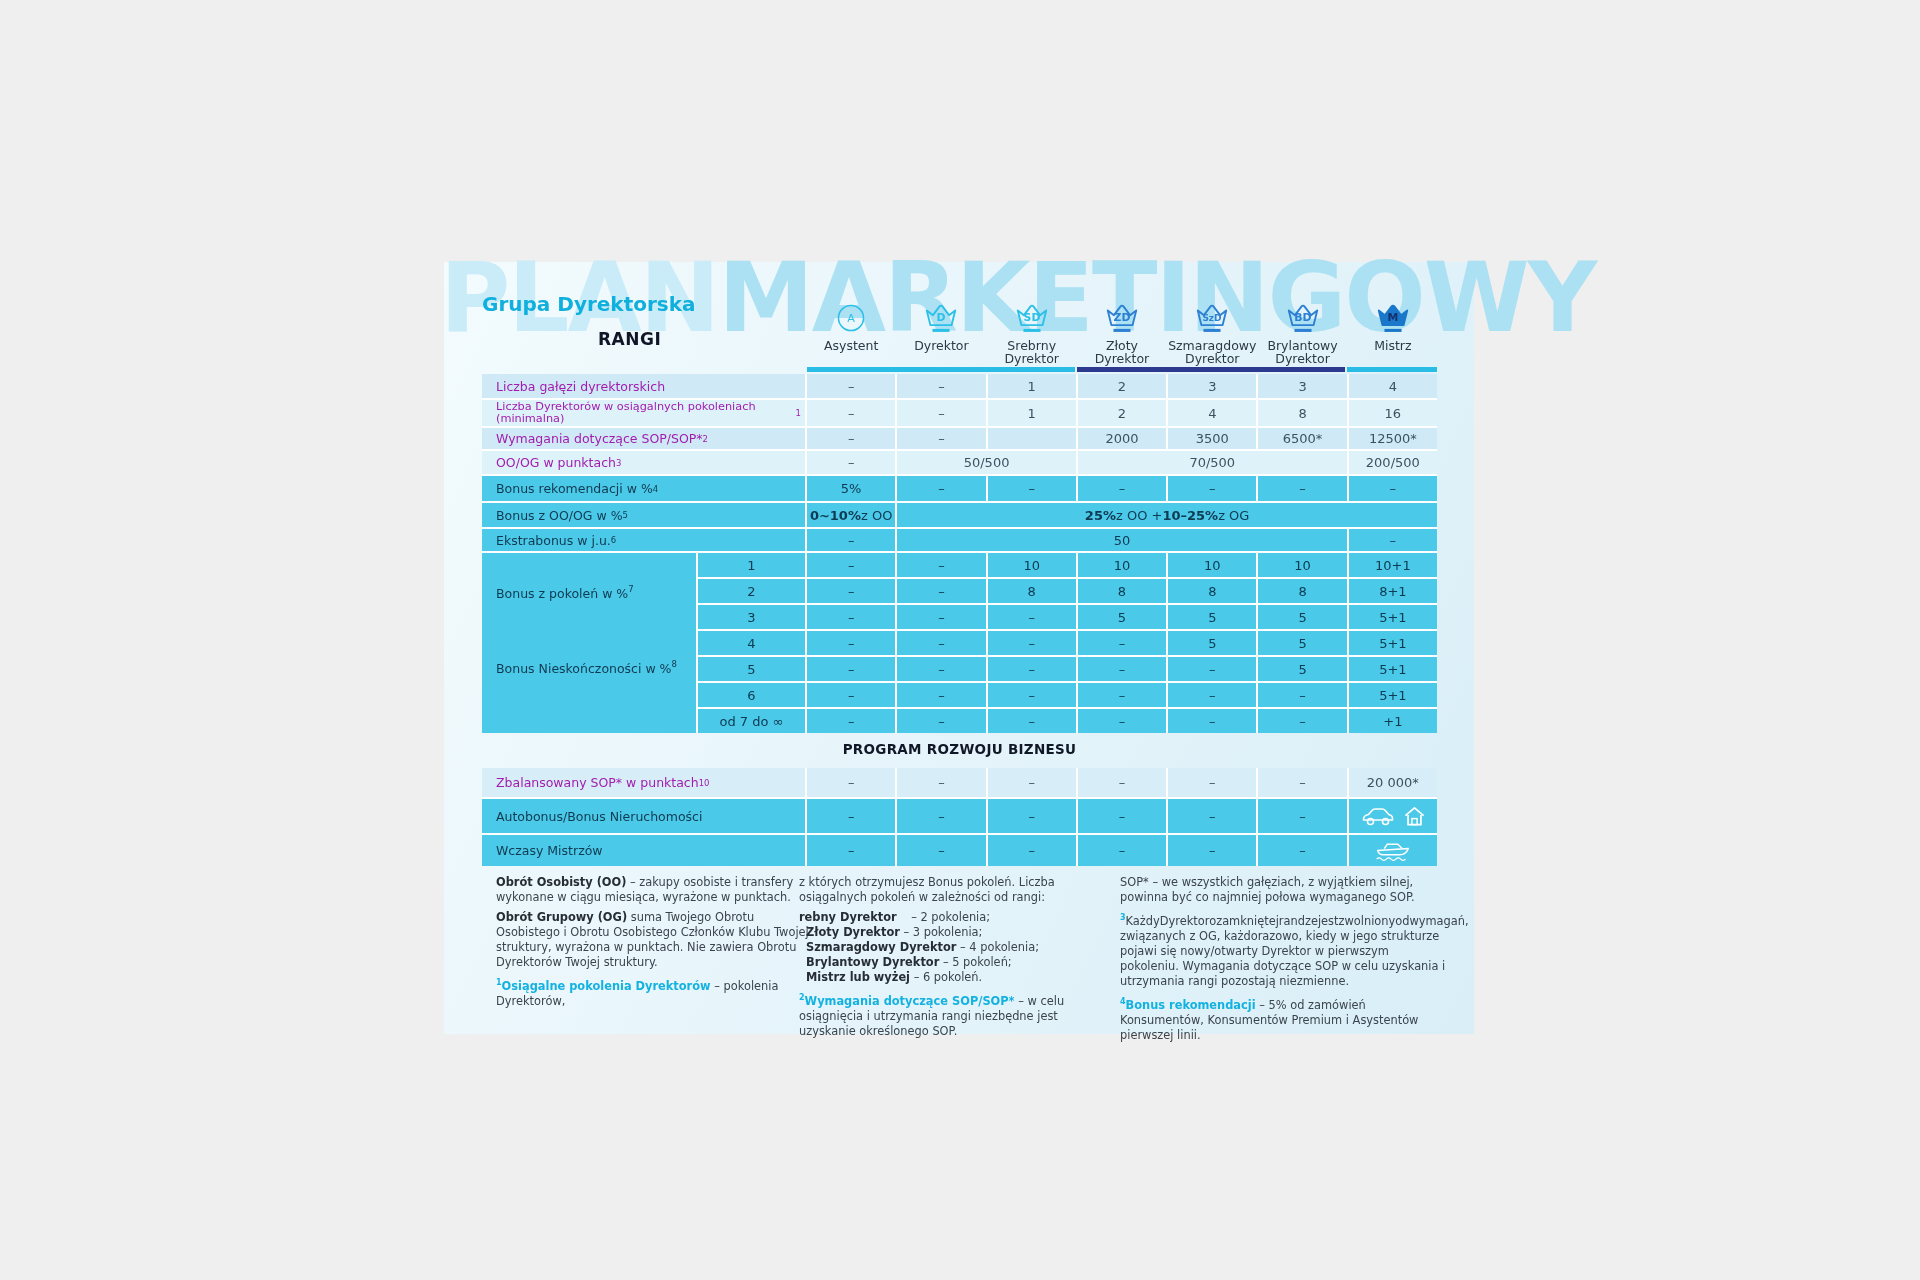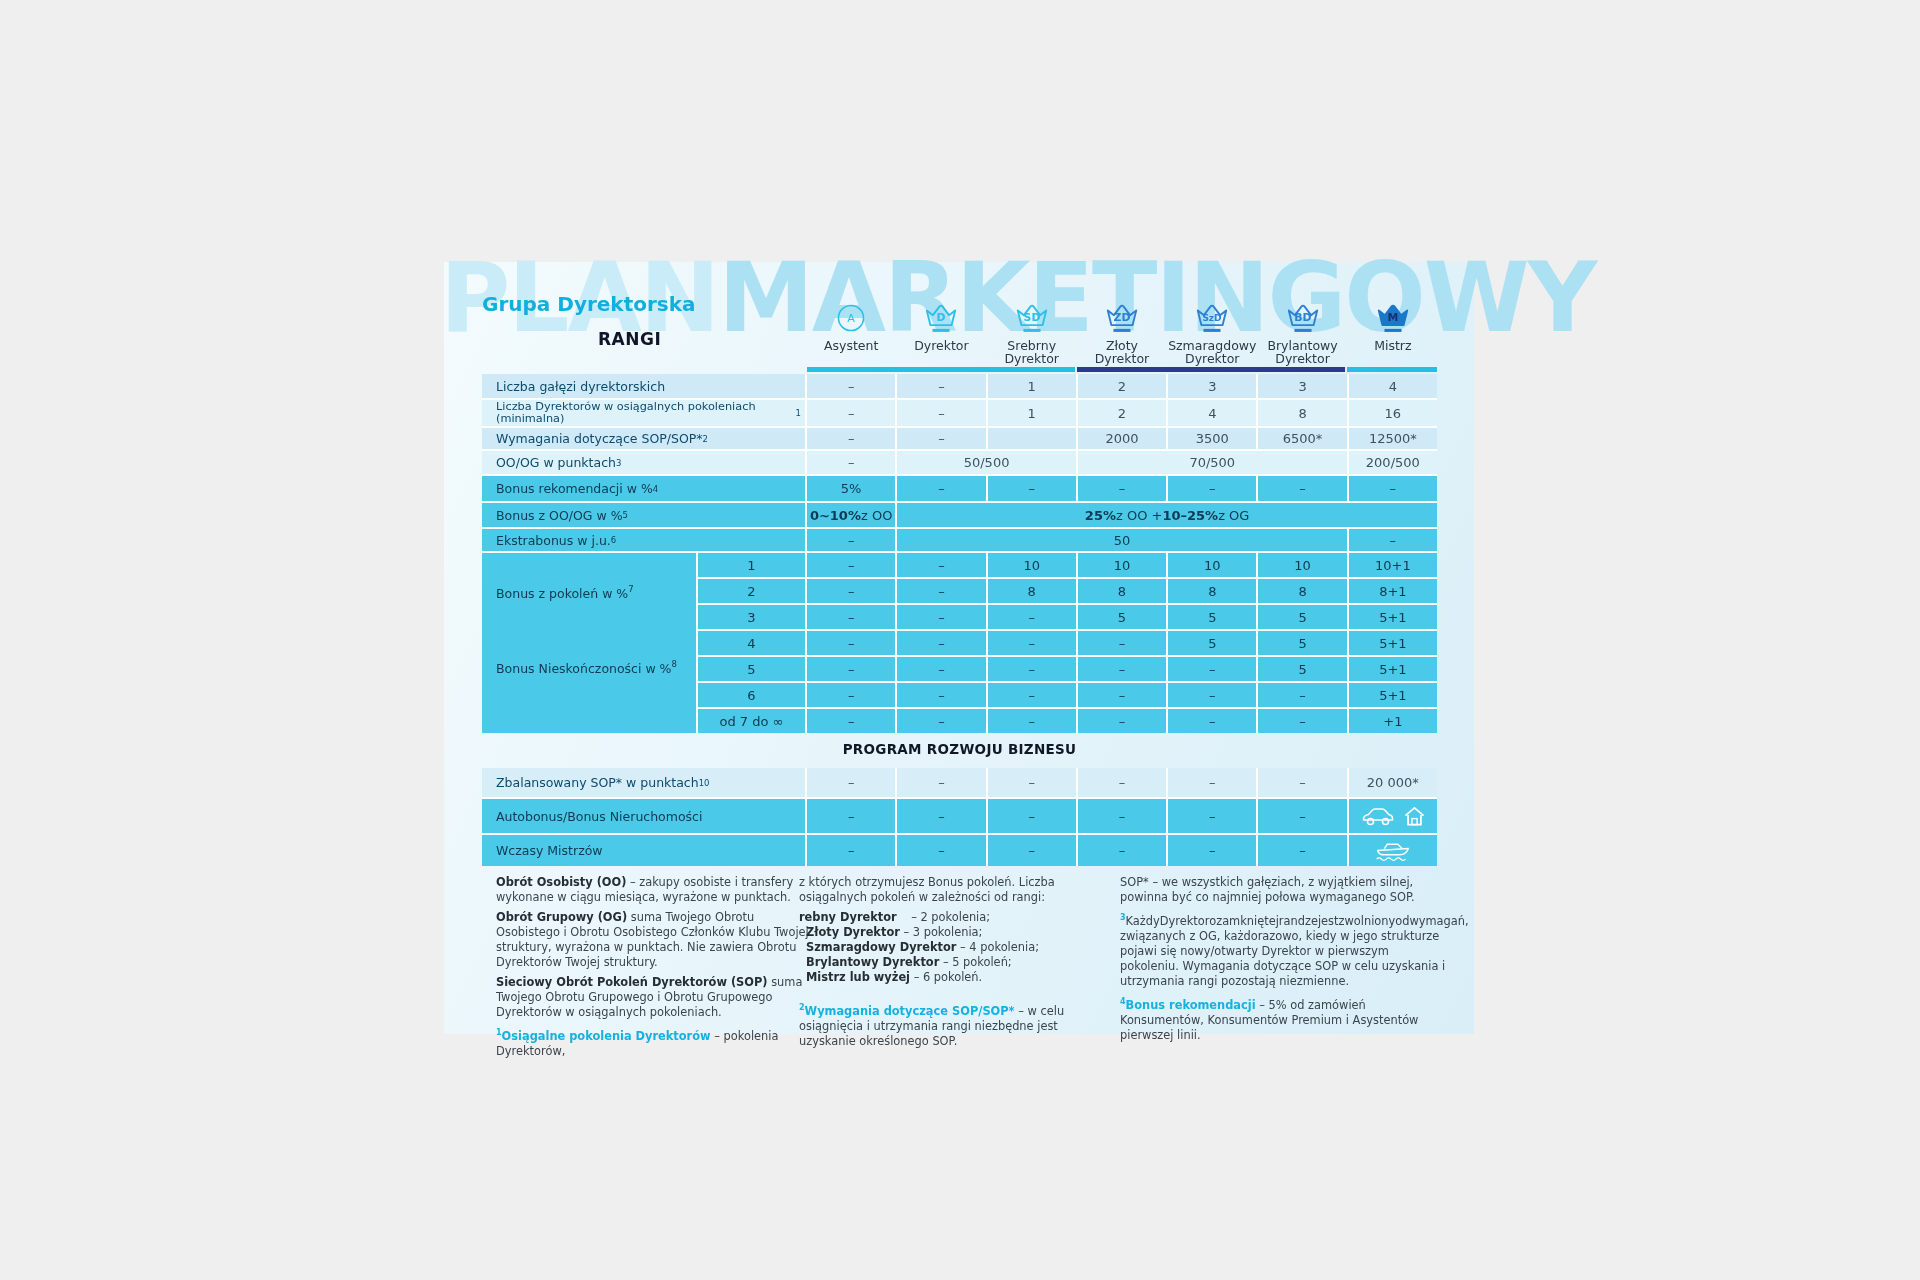--- a/index.html
+++ b/index.html
@@ -27,33 +27,33 @@
               font-size:13.5px;font-weight:800;color:#101727;letter-spacing:.3px}
   .prog-grid{position:absolute;left:38px;top:506px;width:955px;display:grid;
              grid-template-columns:323px repeat(7,1fr);grid-template-rows:29px 34px 31px;
              gap:2px;background:#ffffff}
   .cell{display:flex;align-items:center;justify-content:center;font-size:13px}
   .bg-a{background:#cfeaf6}.bg-b{background:#def2fa}.bg-cyan{background:#4bc9e8}.bg-light{background:#d7eef8}
   .on-light{color:#3c5260}.on-cyan{color:#0e3a52}
   .cell b{font-weight:700}
   .row-label{justify-content:flex-start;padding-left:14px;text-align:left;font-size:12.5px}
   .row-label.small{font-size:11.3px;line-height:12.5px;padding-right:4px}
-  .lab-light{color:#0c4a6e}.lab-cyan{color:#103a51}
+  .lab-light{color:#a21caf}.lab-cyan{color:#103a51}
   .gen-big{position:relative}
   .gen-lab{position:absolute;left:14px;transform:translateY(-50%);font-size:12.5px;color:#103a51;white-space:nowrap}
   .gen-num{font-size:13px}
   sup{font-size:8.5px;line-height:0}
   .icons-wrap{display:flex;gap:7px;align-items:center}
   .fn-col{position:absolute;top:613px;font-size:11.4px;line-height:15px;color:#3b444d}
   .fn1{left:52px;width:316px}.fn2{left:355px;width:308px}.fn3{left:676px;width:326px}
   .fn-col p{margin:0 0 5px 0}
   .fn-col b{color:#262d34;font-weight:700}
   .fn-cyan{color:#14b2e1;font-weight:700}
   .fn-sup{color:#14b2e1;font-weight:700;font-size:8px;vertical-align:super}
-  .fn-list{margin:0 0 15px 0}
+  .fn-list{margin:0 0 5px 0}
   .fn-list div.ind{padding-left:7px}
 </style>
 </head>
 <body>
 
 <div class="page">
   <div class="panel">
     <div class="watermark"><span class="wm1">PLAN</span><span class="wm2">MARKETINGOWY</span></div>
     <div class="group-title">Grupa Dyrektorska</div>
     <div class="rangi">RANGI</div>
@@ -288,21 +288,20 @@
      <path d="M11 11 L14 6.5 L25 6.5 L29.5 11" fill="none" stroke="#fff" stroke-width="1.5"></path>
      <path d="M3 22 q2.5 -2.6 5 0 q2.5 2.6 5 0 q2.5 -2.6 5 0 q2.5 2.6 5 0 q2.5 -2.6 5 0 q2.5 2.6 5 0" fill="none" stroke="#fff" stroke-width="1.4"></path>
             </svg>
           </span>
         </div>
       </div>
 
     <div class="fn-col fn1" id="fn1">
         <p><b>Obrót Osobisty (OO)</b> – zakupy osobiste i transfery wykonane w ciągu miesiąca, wyrażone w punktach.</p>
         <p><b>Obrót Grupowy (OG)</b> suma Twojego Obrotu Osobistego i Obrotu Osobistego Członków Klubu Twojej struktury, wyrażona w punktach. Nie zawiera Obrotu Dyrektorów Twojej struktury.</p>
-        <p><b>Sieciowy Obrót Pokoleń Dyrektorów (SOP)</b> suma Twojego Obrotu Grupowego i Obrotu Grupowego Dyrektorów w osiągalnych pokoleniach.</p>
         <p><span class="fn-sup">1</span><span class="fn-cyan">Osiągalne pokolenia Dyrektorów</span> – pokolenia Dyrektorów,</p>
       </div>
     <div class="fn-col fn2" id="fn2">
         <p>z których otrzymujesz Bonus pokoleń. Liczba osiągalnych pokoleń w zależności od rangi:</p>
         <div class="fn-list">
           <div class=""><b>rebny Dyrektor</b>&nbsp;&nbsp;&nbsp;&nbsp;– 2 pokolenia;</div>
           <div class="ind"><b>Złoty Dyrektor</b> – 3 pokolenia;</div>
           <div class="ind"><b>Szmaragdowy Dyrektor</b> – 4 pokolenia;</div>
           <div class="ind"><b>Brylantowy Dyrektor</b> – 5 pokoleń;</div>
           <div class="ind"><b>Mistrz lub wyżej</b> – 6 pokoleń.</div>

